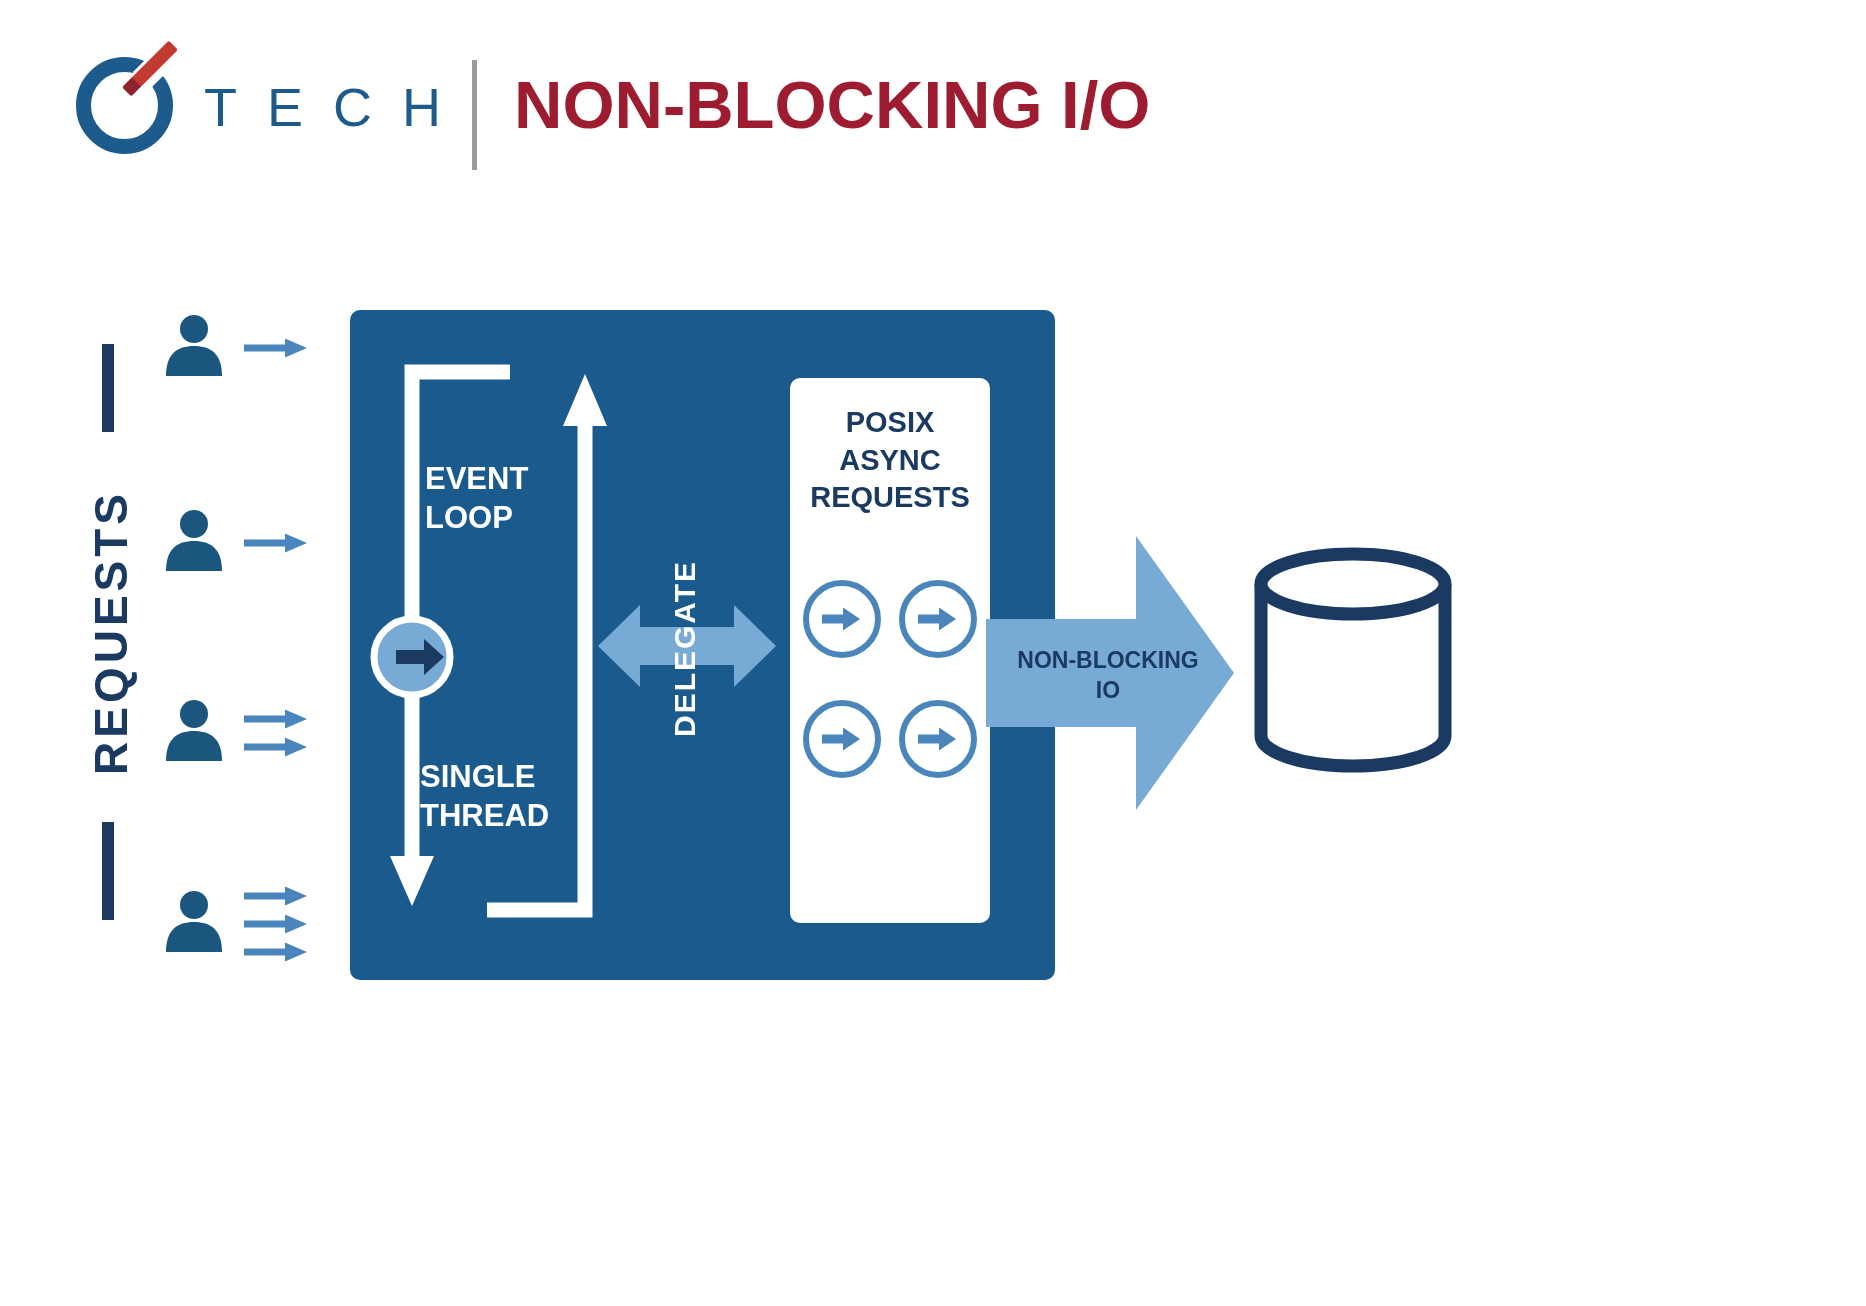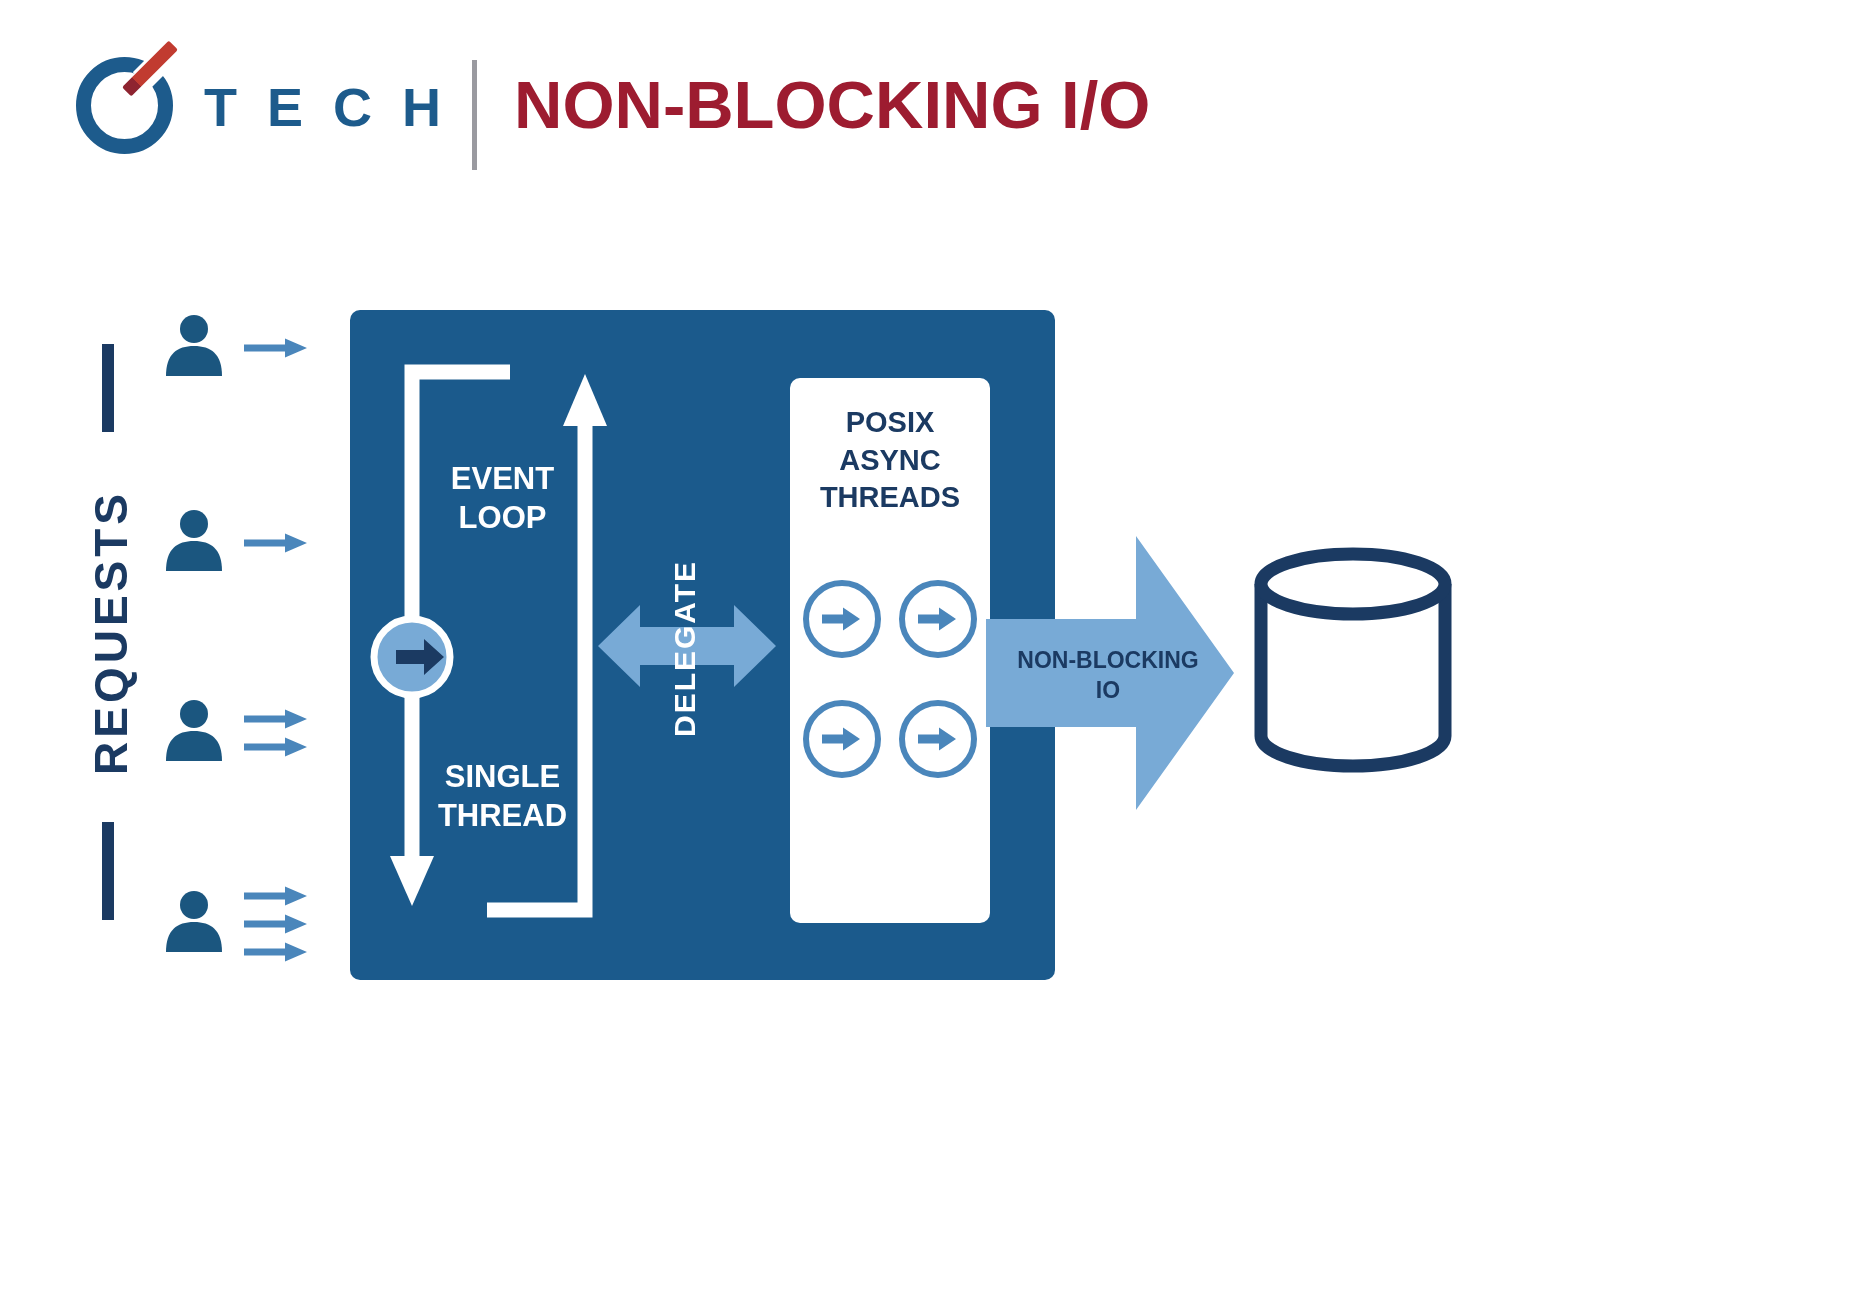--- a/index.html
+++ b/index.html
@@ -15,21 +15,21 @@
   *{margin:0;padding:0;box-sizing:border-box;}
   body{background:#fff;font-family:"Liberation Sans", sans-serif;}
   .stage{position:relative;width:1866px;height:1306px;background:#fff;overflow:hidden;}
   .abs{position:absolute;}
 
   
   .logo-ring{left:76px;top:57px;width:97px;height:97px;border:15px solid var(--logo-blue);border-radius:50%;}
   .logo-gap{left:136px;top:56px;width:36px;height:24px;background:#fff;transform:rotate(-45deg);}
   .logo-pen{left:117px;top:62px;width:66px;height:13px;border-radius:2px;transform:rotate(-45deg);
             background:linear-gradient(90deg,#8E2430 0 14px,var(--pen-red) 14px);}
-  .logo-text{left:204px;top:76px;font-size:54px;letter-spacing:30px;color:var(--logo-blue);font-weight:700;}
+  .logo-text{left:204px;top:76px;font-size:54px;letter-spacing:30px;color:var(--logo-blue);font-weight:400;}
   .header-divider{left:472px;top:60px;width:5px;height:110px;background:#9a9aa0;}
   .page-title{left:514px;top:66px;font-size:67px;font-weight:800;color:var(--title-red);white-space:nowrap;}
 
   
   .req-line{left:102px;width:12px;background:var(--navy);}
   .req-line-top{top:344px;height:88px;}
   .req-line-bottom{top:822px;height:98px;}
   .requests-label{left:84px;top:452px;height:360px;writing-mode:vertical-rl;transform:rotate(180deg);
                   font-size:46px;font-weight:700;letter-spacing:4px;color:var(--navy);text-align:center;}
   .request-row{left:158px;display:flex;align-items:center;gap:14px;}
@@ -38,21 +38,21 @@
   
   .main-box{left:350px;top:310px;width:705px;height:670px;background:var(--box-blue);border-radius:10px;}
   .loop-svg{left:0;top:0;}
   .loop-stroke{fill:none;stroke:#fff;stroke-width:15;}
   .loop-marker{fill:var(--light-blue);stroke:#fff;stroke-width:7;}
   .fill-white{fill:#fff;}
   .fill-navy{fill:var(--navy);}
   .fill-mid{fill:var(--mid-blue);}
   .fill-light{fill:var(--light-blue);}
   .fill-person{fill:var(--person-blue);}
-  .box-label{color:#fff;font-weight:700;text-align:center;line-height:1.25;}
+  .box-label{color:#fff;font-weight:700;line-height:1.25;}
   .preline{white-space:pre-line;}
   .event-loop-label{left:75px;top:150px;width:155px;font-size:31px;}
   .single-thread-label{left:70px;top:448px;width:165px;font-size:31px;}
   .delegate-arrow{left:248px;top:286px;}
   .delegate-label{left:318px;top:242px;height:192px;writing-mode:vertical-rl;transform:rotate(180deg);
                   font-size:30px;font-weight:700;letter-spacing:2px;color:#fff;text-align:center;}
 
   
   .posix-box{left:440px;top:68px;width:200px;height:545px;background:#fff;border-radius:10px;}
   .posix-label{margin-top:26px;font-size:29px;line-height:1.3;color:var(--navy);font-weight:700;text-align:center;}
@@ -161,21 +161,21 @@
 THREAD</div>
 
     <svg class="abs delegate-arrow" width="178" height="100" viewBox="0 0 178 100">
       <polygon class="fill-light" points="0,50 42,9 42,31 136,31 136,9 178,50 136,91 136,69 42,69 42,91"></polygon>
     </svg>
     <div class="abs delegate-label">DELEGATE</div>
 
     <div class="abs posix-box">
       <div class="posix-label preline">POSIX
 ASYNC
-THREADS</div>
+REQUESTS</div>
       <div class="thread-circles">
         <div class="thread-circle">
           <svg width="40" height="26" viewBox="0 0 40 26">
               <polygon class="fill-mid" points="0,8.5 21,8.5 21,1.5 38,13 21,24.5 21,17.5 0,17.5"></polygon>
             </svg>
         </div>
         <div class="thread-circle">
           <svg width="40" height="26" viewBox="0 0 40 26">
               <polygon class="fill-mid" points="0,8.5 21,8.5 21,1.5 38,13 21,24.5 21,17.5 0,17.5"></polygon>
             </svg>

